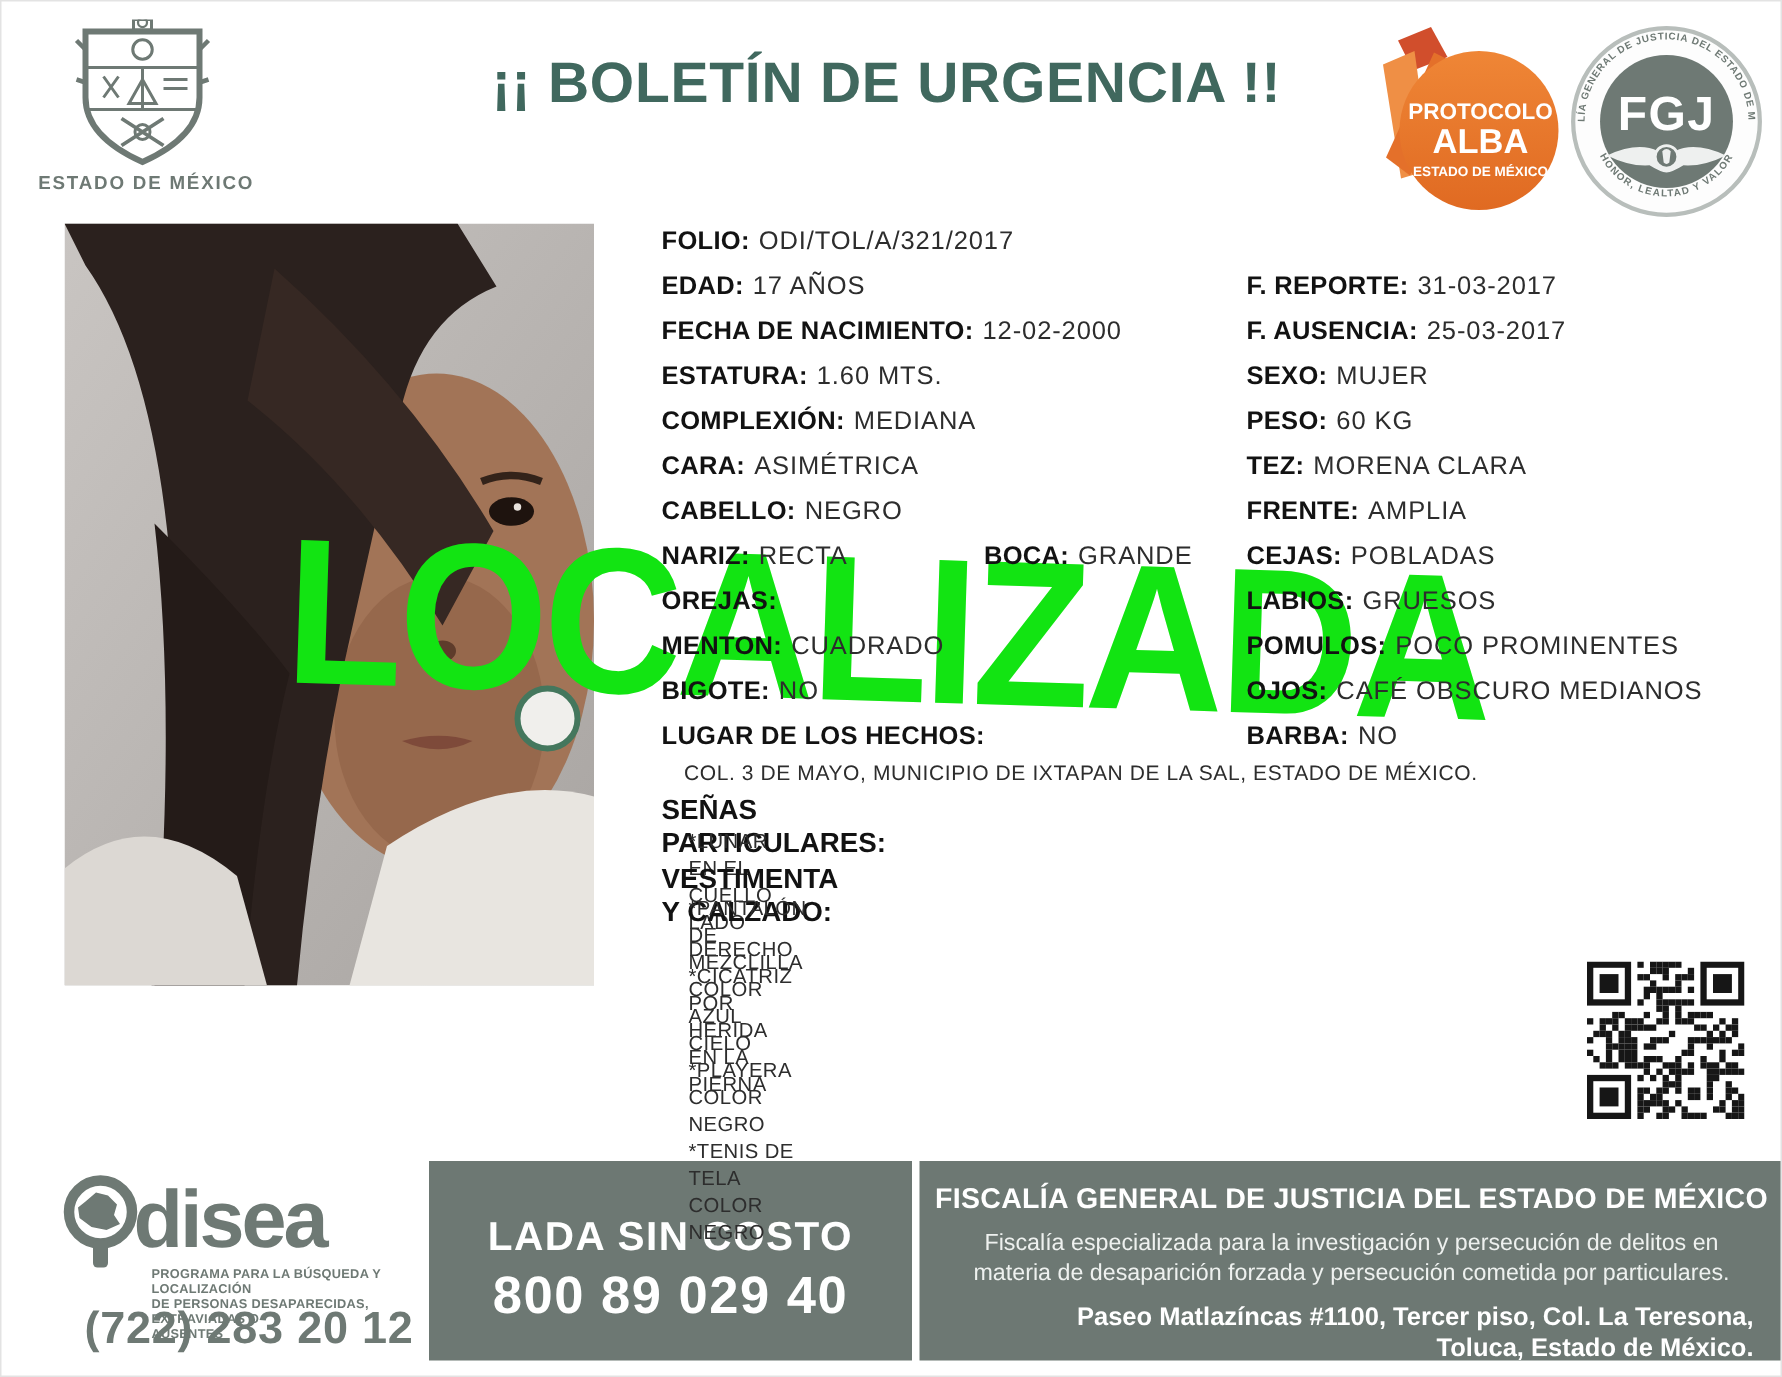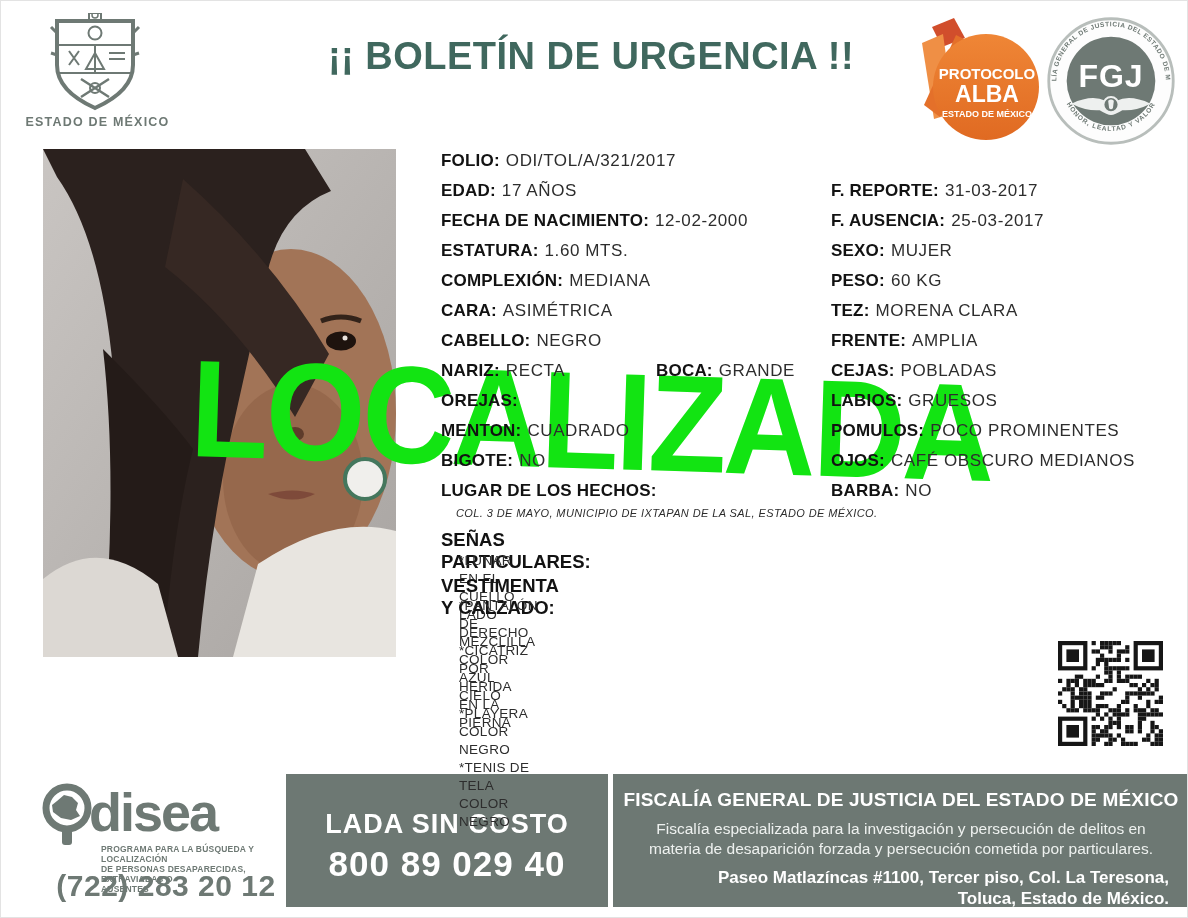--- a/index.html
+++ b/index.html
@@ -26,21 +26,21 @@
     letter-spacing:-3px;transform:rotate(1.8deg) scaleY(1.08);transform-origin:center;
     white-space:nowrap;pointer-events:none;}
 
   
   .fields{position:absolute;left:0;top:0;z-index:4;}
   .row{position:absolute;white-space:nowrap;font-size:17px;}
   .lbl{font-weight:bold;color:#121212;letter-spacing:0.2px;}
   .val{color:#2d2d2d;letter-spacing:0.6px;margin-left:6px;}
   .c1{left:440px;}
   .c2{left:830px;}
-  .sub-line{position:absolute;font-size:11px;color:#2d2d2d;letter-spacing:0.4px;white-space:nowrap;z-index:4;font-style:italic;}
+  .sub-line{position:absolute;font-size:14px;color:#2d2d2d;letter-spacing:0.4px;white-space:nowrap;z-index:4;}
   .sec-label{position:absolute;font-size:18.5px;font-weight:bold;color:#121212;z-index:4;}
   .small-line{position:absolute;font-size:13.5px;color:#2d2d2d;letter-spacing:0.3px;white-space:pre-line;z-index:4;line-height:18px;}
 
   .person-name{position:absolute;left:18px;top:664px;width:420px;text-align:center;z-index:4;
     font-size:28px;font-weight:800;color:#141414;line-height:34px;white-space:pre-line;letter-spacing:0.4px;}
 
   .qr{position:absolute;left:1057px;top:640px;width:105px;height:105px;z-index:2;}
 
   
   .footer-gray1{position:absolute;left:285px;top:773px;width:322px;height:133px;background:#6d7873;z-index:1;}

